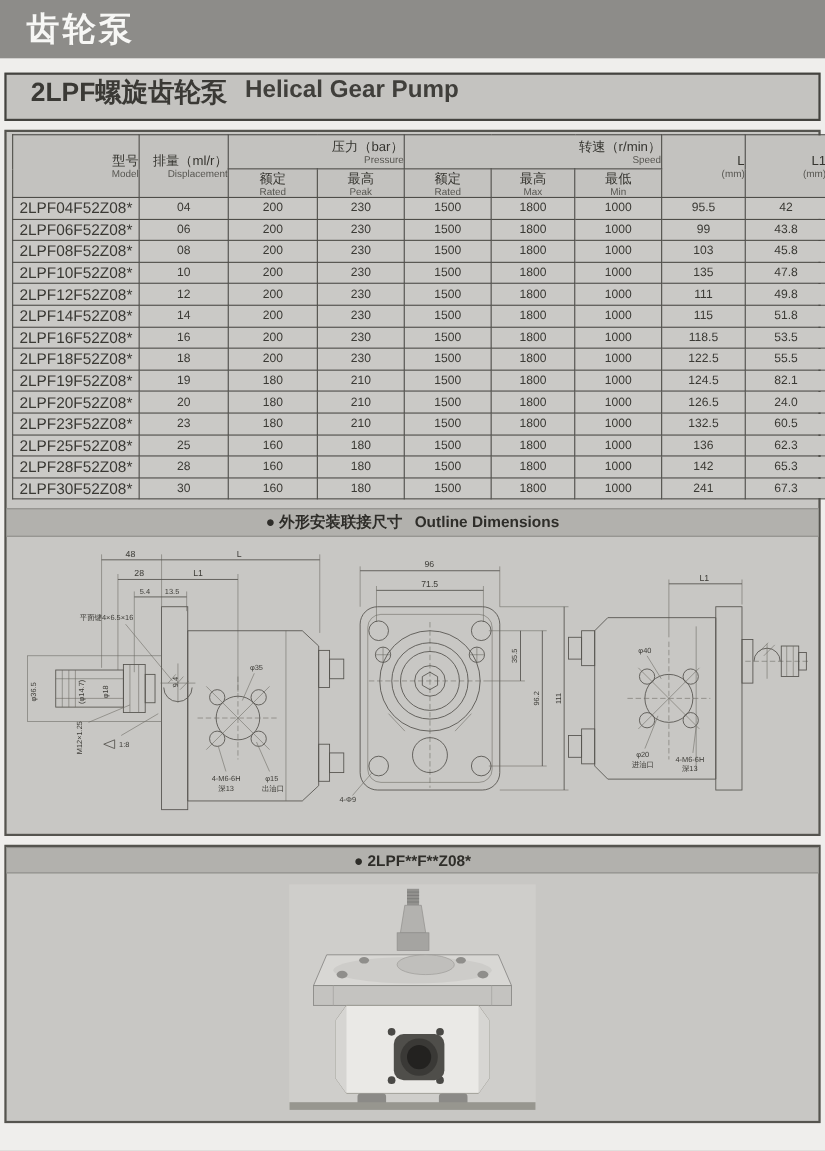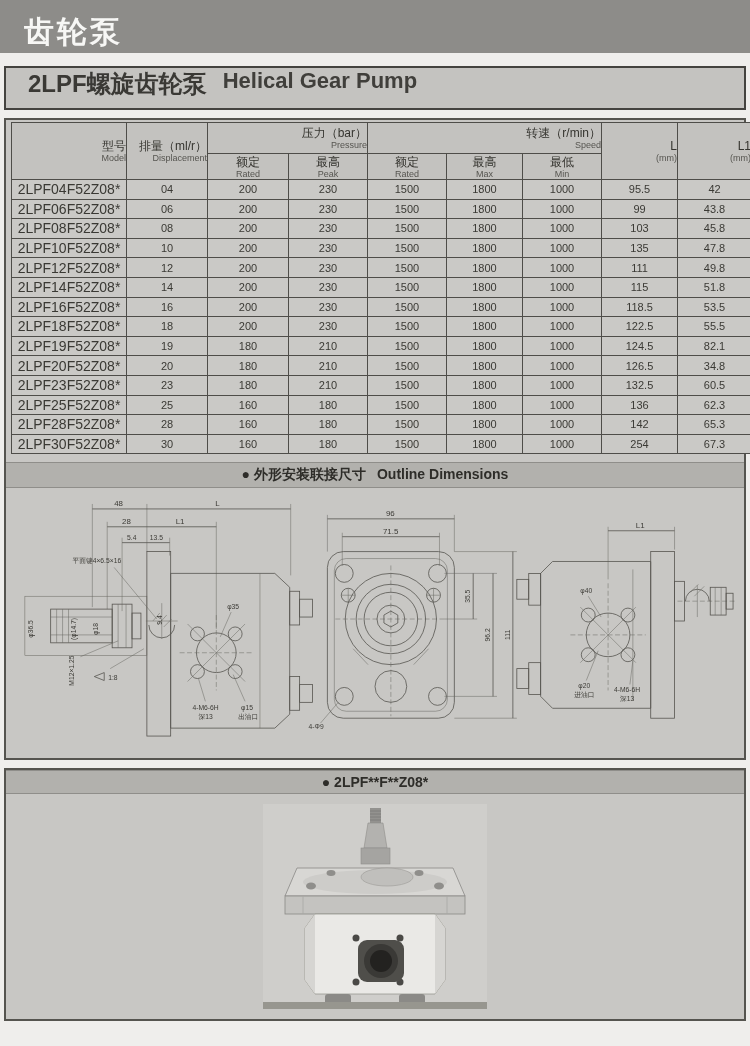--- a/index.html
+++ b/index.html
@@ -5,21 +5,21 @@
   html,body{margin:0;padding:0;}
   body{
     width:750px;height:1046px;background:#efeeec;
     font-family:"Liberation Sans","DejaVu Sans",sans-serif;
     color:#35342f;overflow:hidden;
   }
   .page{position:relative;width:750px;height:1046px;overflow:hidden;}
 
   
   .top-band{
-    height:53px;background:#8d8c89;display:flex;align-items:flex-end;
+    height:53px;background:#8d8c89;display:flex;align-items:center;
     padding-left:24px;gap:20px;
   }
   .top-band .zh{font-size:30px;font-weight:bold;color:#f7f7f5;letter-spacing:3px;}
   .top-band .en{font-size:27px;font-weight:bold;color:#ececea;letter-spacing:1px;}
 
   
   .title-box{
     margin:13px 4px 8px 4px;height:40px;background:#c4c3c0;
     border:2px solid #44433f;display:flex;
     padding-left:22px;gap:16px;
@@ -273,21 +273,21 @@
 
           <tr>
             <td class="model">2LPF20F52Z08*</td>
             <td>20</td>
             <td>180</td>
             <td>210</td>
             <td>1500</td>
             <td>1800</td>
             <td>1000</td>
             <td>126.5</td>
-            <td>34.8</td>
+            <td>24.0</td>
           </tr>
 
           <tr>
             <td class="model">2LPF23F52Z08*</td>
             <td>23</td>
             <td>180</td>
             <td>210</td>
             <td>1500</td>
             <td>1800</td>
             <td>1000</td>
@@ -320,21 +320,21 @@
           </tr>
 
           <tr>
             <td class="model">2LPF30F52Z08*</td>
             <td>30</td>
             <td>160</td>
             <td>180</td>
             <td>1500</td>
             <td>1800</td>
             <td>1000</td>
-            <td>254</td>
+            <td>241</td>
             <td>67.3</td>
           </tr>
         </tbody>
     </table>
 
     <div class="gray-band">
       <span class="zh">● 外形安装联接尺寸</span><span class="en">Outline Dimensions</span>
     </div>
 
     <div class="drawing-wrap">

